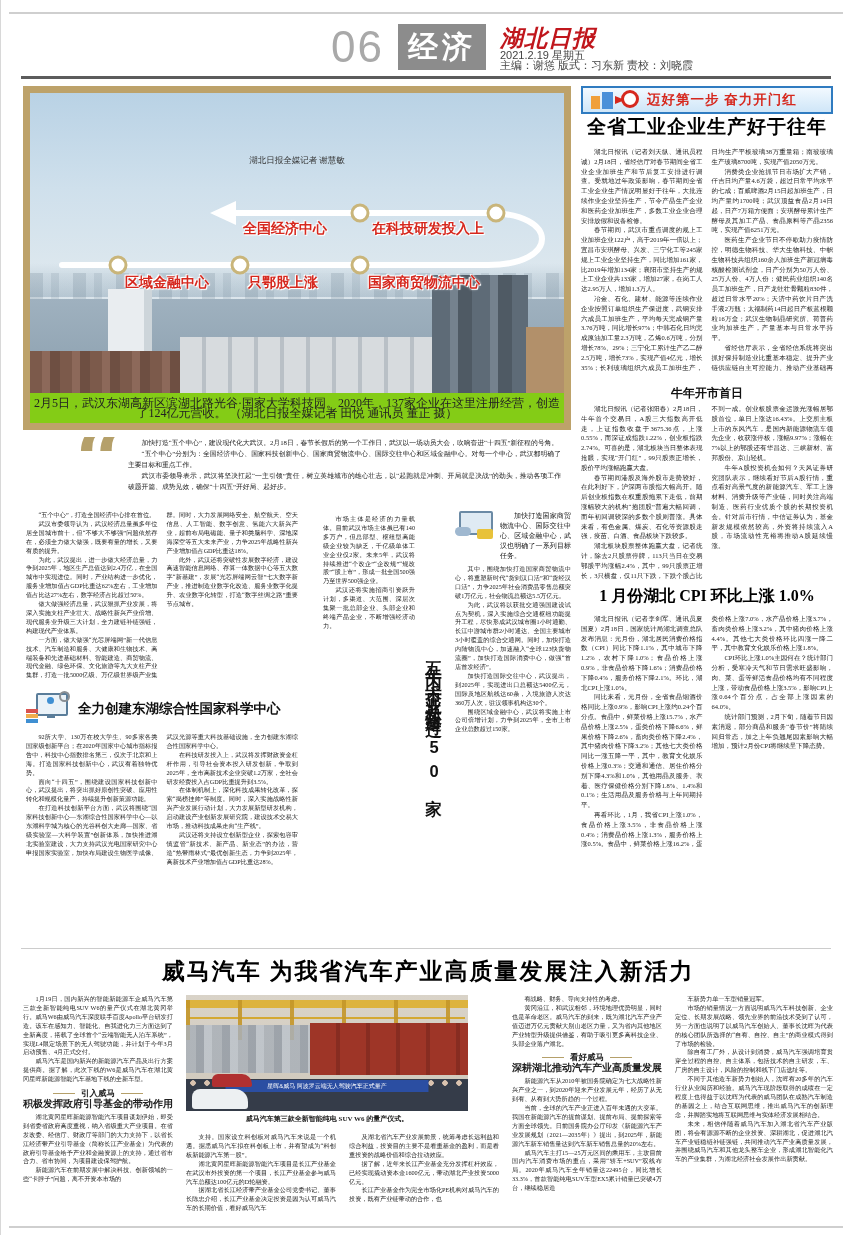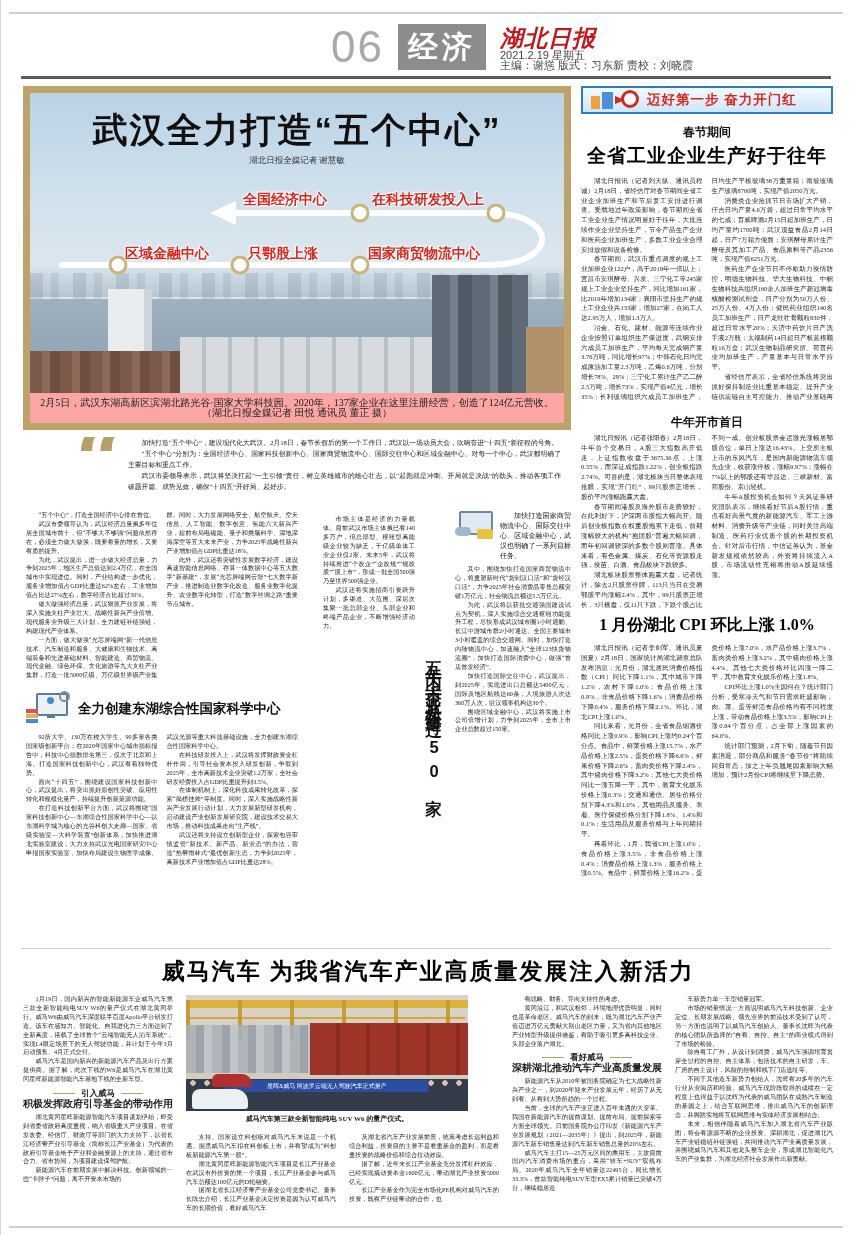--- a/index.html
+++ b/index.html
@@ -27,40 +27,40 @@
   .lead-figure{margin:0;border:7px solid #bda26a;background:#fff;}
   .photo{position:relative;height:300px;overflow:hidden;
          background:linear-gradient(180deg,#b9d2e5 0%,#cfe0ec 32%,#dce7ee 58%,#e7ecef 100%);}
   .lead-headline{position:absolute;top:14px;left:0;right:0;text-align:center;margin:0;
                  font-family:"Liberation Sans","DejaVu Sans",sans-serif;
                  font-size:35px;font-weight:900;letter-spacing:2px;color:#111;}
   .lead-byline{position:absolute;top:62px;left:0;right:0;text-align:center;font-size:8.5px;color:#333;}
   .diagram{position:absolute;top:96px;left:0;right:0;height:92px;}
   .center-label{position:absolute;font-family:"Liberation Sans","DejaVu Sans",sans-serif;
                 font-weight:900;font-size:14px;color:#d6281e;white-space:nowrap;
-                text-shadow:0 0 2px #fff,0 0 3px #fff,1px 1px 0 #fff,-1px -1px 0 #fff;}
+                text-shadow:0 0 2px #fff,0 0 3px #fff,1px 1px 0 #fff,-1px -1px 0 #fff;margin-top:29px;}
   .cl0{left:213px;top:2px;} .cl1{left:342px;top:2px;}
   .cl2{left:95px;top:56px;} .cl3{left:218px;top:56px;} .cl4{left:338px;top:56px;}
   .arrow-svg{position:absolute;left:0;top:0;}
   .cityart{position:absolute;left:0;right:0;top:170px;bottom:0;}
   .haze{position:absolute;left:0;right:0;top:0;height:34px;
         background:linear-gradient(180deg,rgba(170,190,205,0),rgba(150,172,188,.55));}
   .skyline{position:absolute;left:0;right:0;top:10px;height:40px;opacity:.6;
         background:repeating-linear-gradient(90deg,rgba(118,138,153,.45) 0 13px,rgba(165,182,195,.15) 13px 21px,rgba(128,148,163,.4) 21px 29px,rgba(170,188,200,.1) 29px 43px);}
   .midband{position:absolute;left:0;right:0;top:36px;bottom:0;background:linear-gradient(180deg,#9fb1bf,#8b9fae);}
   .white-tower{position:absolute;left:78px;top:26px;width:44px;height:74px;background:#e9edf0;
         box-shadow:inset -8px 0 0 #cdd5da;}
   .roofs-left{position:absolute;left:0;bottom:0;width:150px;height:42px;
         background:repeating-linear-gradient(90deg,#7c5a4b 0 12px,#8d695a 12px 20px,#6e4f42 20px 30px);}
   .warehouse{position:absolute;left:150px;bottom:0;width:256px;height:56px;
         background:repeating-linear-gradient(90deg,#d7dbde 0 22px,#b9c0c6 22px 26px);}
   .right-towers{position:absolute;right:36px;top:12px;width:96px;height:118px;
         background:repeating-linear-gradient(90deg,#5e6b77 0 18px,#75828e 18px 26px,#4f5a64 26px 40px);}
   .tan-blocks{position:absolute;right:0;bottom:0;width:38px;height:66px;background:#b2906a;}
-  .lead-caption{font-size:10px;line-height:10px;color:#222;text-align:center;padding:5px 1px;background:#fca5a5;margin:0;}
+  .lead-caption{font-size:12px;line-height:10px;color:#222;text-align:center;padding:5px 1px;background:#84cc16;margin:0;}
 
   .quote-row{position:relative;margin-top:7px;height:66px;overflow:hidden;}
   .quote-mark{position:absolute;left:52px;top:-20px;font-size:86px;line-height:1;
               color:#b5a06a;font-family:"DejaVu Serif",serif;font-weight:700;}
   .quote-text{margin-left:105px;margin-right:10px;font-size:6.8px;line-height:11px;color:#222;}
   .quote-text p{margin:0;text-indent:2em;text-align:justify;}
 
   .lead-lower{position:relative;margin-top:8px;height:418px;overflow:hidden;}
   .stackA{position:absolute;left:3px;top:0;width:272px;height:418px;overflow:hidden;}
   .stackB{position:absolute;left:300px;top:4px;width:92px;height:410px;overflow:hidden;}
@@ -153,21 +153,20 @@
       <div class="paper-logo">湖北日报</div>
       <div class="date-line">2021.2.19 星期五</div>
       <div class="staff-line">主编：谢慫 版式：习东新 责校：刘晓霞</div>
     </div>
   </header>
   <div class="header-rule"></div>
 
   <section class="lead">
     <figure class="lead-figure">
       <div class="photo">
-        <h1 class="lead-headline">武汉全力打造“五个中心”</h1>
         <div class="lead-byline">湖北日报全媒记者 谢慧敏</div>
         <div class="cityart">
           <div class="haze"></div>
           <div class="skyline"></div>
           <div class="midband"></div>
           <div class="white-tower"></div>
           <div class="roofs-left"></div>
           <div class="warehouse"></div>
           <div class="right-towers"></div>
           <div class="tan-blocks"></div>
@@ -263,21 +262,20 @@
       <span class="banner-art">
         <span class="bld1"></span>
           <span class="bld2"></span>
           <span class="flag"></span>
           <span class="ring"></span>
       </span>
       <span class="banner-text">迈好第一步 奋力开门红</span>
     </div>
 
     <article>
-      <div class="kicker">春节期间</div>
       <h3 class="rc-headline h-a1">全省工业企业生产好于往年</h3>
       <div class="rc-body cols2 a1-body">
           <p class="para">湖北日报讯（记者刘天纵、通讯员程诚）2月18日，省经信厅对春节期间全省工业企业加班生产和节后复工安排进行调查。受就地过年政策影响，春节期间全省工业企业生产情况明显好于往年，大批连续作业企业坚持生产，节令产品生产企业和医药企业加班生产，多数工业企业合理安排放假和设备检修。</p>
           <p class="para">春节期间，武汉市重点调度的规上工业加班企业122户，高于2019年一倍以上；宜昌市安琪酵母、兴发、三宁化工等245家规上工业企业坚持生产，同比增加161家，比2019年增加134家；襄阳市坚持生产的规上工业企业共133家，增加27家，在岗工人达2.95万人，增加1.3万人。</p>
           <p class="para">冶金、石化、建材、能源等连续作业企业按照订单组织生产保进度，武钢安排六成员工加班生产，平均每天完成钢产量3.76万吨，同比增长97%；中韩石化日均完成原油加工量2.3万吨，乙烯0.6万吨，分别增长78%、29%；三宁化工累计生产乙二醇2.5万吨，增长73%，实现产值4亿元，增长35%；长利玻璃组织六成员工加班生产，日均生产平板玻璃38万重量箱；南玻玻璃生产玻璃8700吨，实现产值2050万元。</p>
           <p class="para">消费类企业抢抓节日市场扩大产销，仟吉日均产量4.6万袋，超过日常平均水平的七成；百威啤酒2月15日起加班生产，日均产量约1700吨；武汉顶益食品2月14日起，日产7万箱方便面；安琪酵母累计生产酵母及其加工产品、食品原料等产品2356吨，实现产值6251万元。</p>
           <p class="para">医药生产企业节日不停歇助力疫情防控，明德生物科技、华大生物科技、中帜生物科技共组织160余人加班生产新冠病毒核酸检测试剂盒，日产分别为50万人份、25万人份、4万人份；健民药业组织140名员工加班生产，日产龙牡壮骨颗粒830件，超过日常水平20%；天济中药饮片日产洗手液2万瓶；太福制药14日起日产板蓝根颗粒16万盒；武汉生物制品研究所、荷普药业均加班生产，产量基本与日常水平持平。</p>
           <p class="para">省经信厅表示，全省经信系统将突出抓好保持制造业比重基本稳定、提升产业链供应链自主可控能力、推动产业基础再造、加快制造业数字化转型、加强注重优质企业培育5个方面重点任务，为力促湖北工业经济“十四五”开好头、起好步。</p>
         </div>
     </article>

